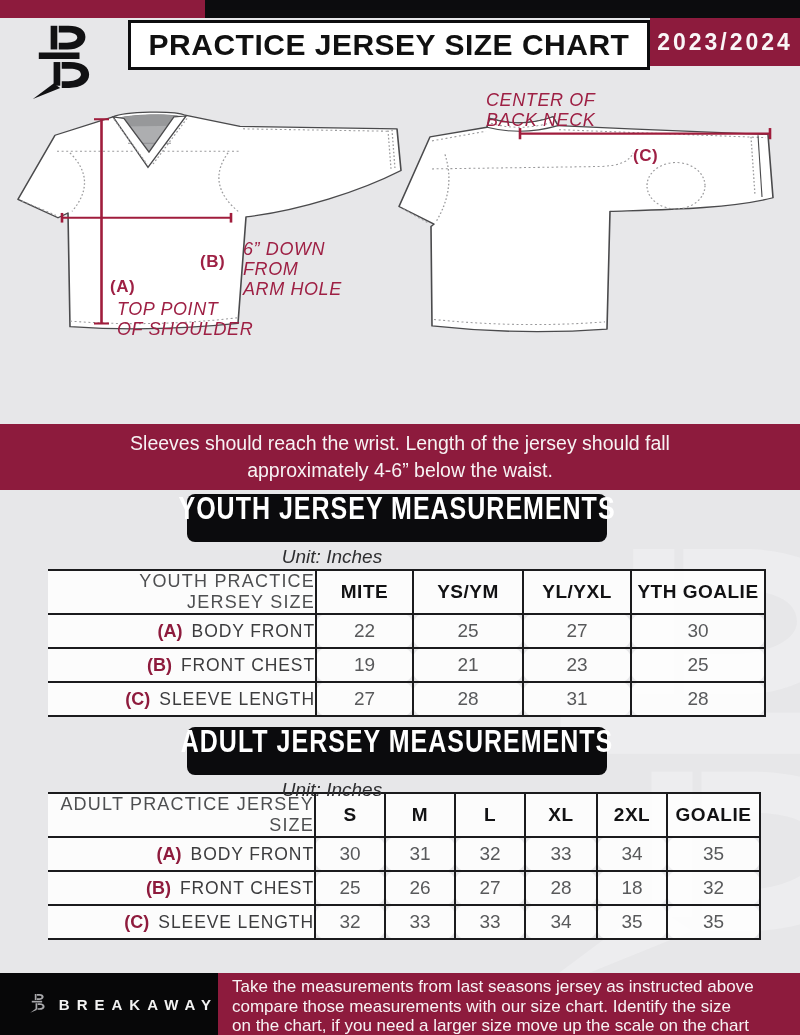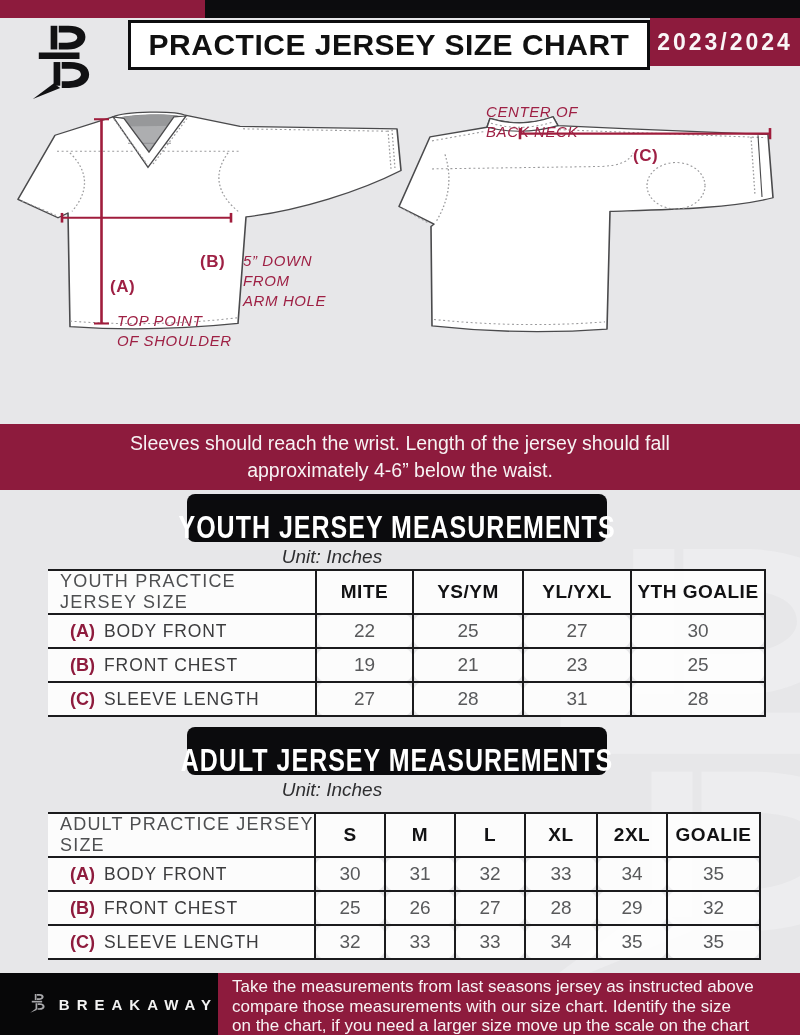--- a/index.html
+++ b/index.html
@@ -26,45 +26,45 @@
               display:flex; align-items:center; justify-content:center; }
   .year-box span { color:#FAF6F7; font-size:23px; font-weight:bold; letter-spacing:3px; }
 
   
   .diagram { left:0; top:84px; width:800px; height:338px; z-index:1; }
   .diagram svg { position:absolute; left:0; top:0; }
   .jersey { fill:#FFFFFF; stroke:#4A4A4C; stroke-width:1.6; stroke-linejoin:round; }
   .seam { fill:none; stroke:#9B9B9D; stroke-width:1.3; stroke-dasharray:2 2.6; }
   .thin { fill:none; stroke:#4A4A4C; stroke-width:1.1; }
   .mline { stroke:#A01D3C; stroke-width:2.6; }
-  .ann { position:absolute; color:#9E2044; font-style:italic; font-size:15px; line-height:20px; letter-spacing:.6px; z-index:4;margin-top:12px; }
+  .ann { position:absolute; color:#9E2044; font-style:italic; font-size:18px; line-height:20px; letter-spacing:.6px; z-index:4; }
   .ann-key { position:absolute; color:#9E2044; font-weight:bold; font-size:17px; letter-spacing:.5px; z-index:4; }
 
   
   .banner { left:0; top:424px; width:800px; height:66px; background:#8D1B3D; z-index:2;
             display:flex; flex-direction:column; align-items:center; justify-content:center; }
   .banner div { color:#F7F2F3; font-size:19.5px; line-height:27px; font-weight:400; }
 
   
   .section-banner { left:187px; width:420px; height:48px; background:#0B0B0D; border-radius:8px; z-index:2;
-                    display:flex; align-items:flex-end; justify-content:center; }
+                    display:flex; align-items:flex-start; justify-content:center; }
   .section-banner span { color:#FFFFFF; font-size:25px; font-weight:bold; letter-spacing:1px;
                          display:inline-block; transform:scaleY(1.25); white-space:nowrap; }
   .sb-youth { top:494px; }
   .sb-adult { top:727px; }
   .unit { left:0; width:664px; text-align:center; font-style:italic; font-size:19px; color:#2E2E30; z-index:2; }
   .unit-youth { top:546px; }
   .unit-adult { top:779px; }
 
   
   table.size-table { position:absolute; left:48px; border-collapse:collapse; table-layout:fixed; z-index:1; }
   .t-youth { top:569px; width:717px; }
-  .t-adult { top:812px; width:712px; }
+  .t-adult { top:792px; width:712px; }
   .size-table th, .size-table td { border:2px solid #1B1B1D; background:rgba(255,255,255,.85); padding:0; }
-  .size-table th.first, .size-table td.first { border-left:none; text-align:left; }
+  .size-table th.first, .size-table td.first { border-left:none; text-align:right; }
   .size-table th { height:37px; }
   .size-table td { height:34px; }
   .size-table th.first { font-weight:normal; font-size:18px; letter-spacing:1.2px; color:#4E4F51; padding-left:12px; }
   .size-table th.size { font-size:19px; font-weight:bold; color:#121214; letter-spacing:.5px; text-align:center; }
   .size-table td.val { font-size:19px; color:#58595B; text-align:center;border-radius:11px; }
   .size-table td.first .key { font-weight:bold; color:#8E1B3D; font-size:18px; margin-left:22px; margin-right:9px; }
   .size-table td.first .lbl { font-size:17.5px; color:#3C3C3E; letter-spacing:.9px; }
 
   
   .footer-black { left:0; top:973px; width:218px; height:62px; background:#070708; z-index:2;
@@ -160,21 +160,21 @@
       </g>
     </svg>
 
     <div class="ann-key" style="left:110px; top:193px;">(A)</div>
     <div class="ann" style="left:117px; top:215px;">
       <div>TOP POINT</div>
       <div>OF SHOULDER</div>
     </div>
     <div class="ann-key" style="left:200px; top:168px;">(B)</div>
     <div class="ann" style="left:243px; top:155px;">
-      <div>5” DOWN</div>
+      <div>6” DOWN</div>
       <div>FROM</div>
       <div>ARM HOLE</div>
     </div>
     <div class="ann" style="left:486px; top:6px;">
       <div>CENTER OF</div>
       <div>BACK NECK</div>
     </div>
     <div class="ann-key" style="left:633px; top:62px;">(C)</div>
   </div>
 
@@ -261,21 +261,21 @@
       <td class="val">33</td>
       <td class="val">34</td>
       <td class="val">35</td>
     </tr>
     <tr>
       <td class="first"><span class="key">(B)</span><span class="lbl">FRONT CHEST</span></td>
       <td class="val">25</td>
       <td class="val">26</td>
       <td class="val">27</td>
       <td class="val">28</td>
-      <td class="val">29</td>
+      <td class="val">18</td>
       <td class="val">32</td>
     </tr>
     <tr>
       <td class="first"><span class="key">(C)</span><span class="lbl">SLEEVE LENGTH</span></td>
       <td class="val">32</td>
       <td class="val">33</td>
       <td class="val">33</td>
       <td class="val">34</td>
       <td class="val">35</td>
       <td class="val">35</td>

